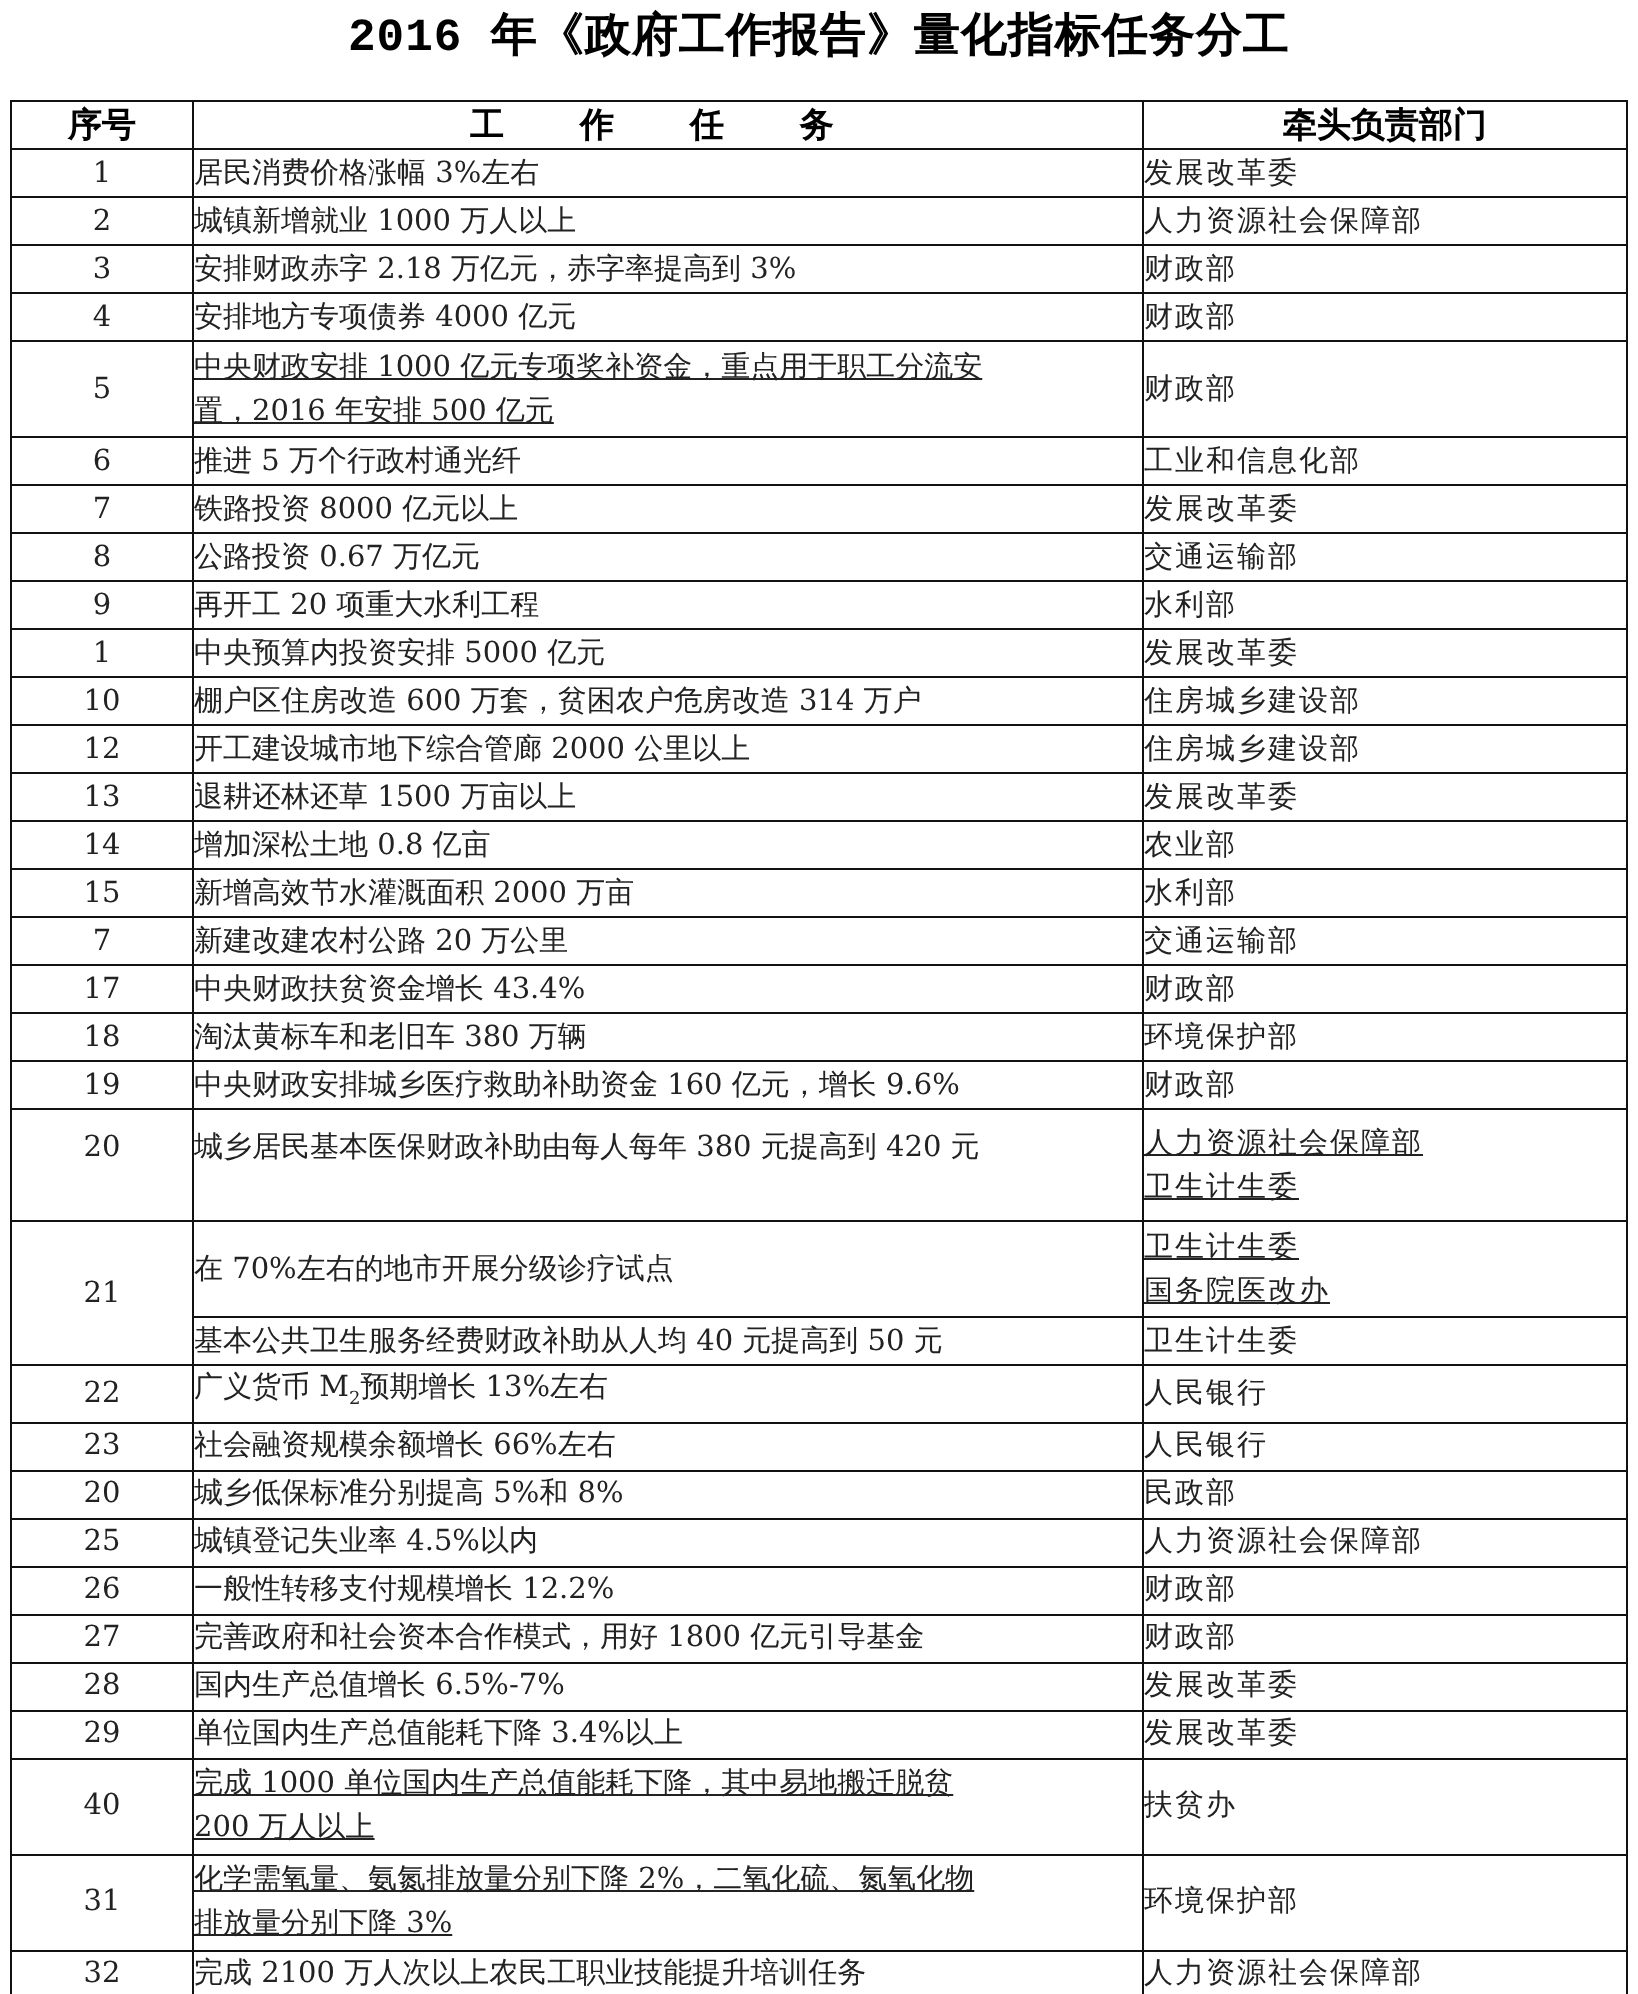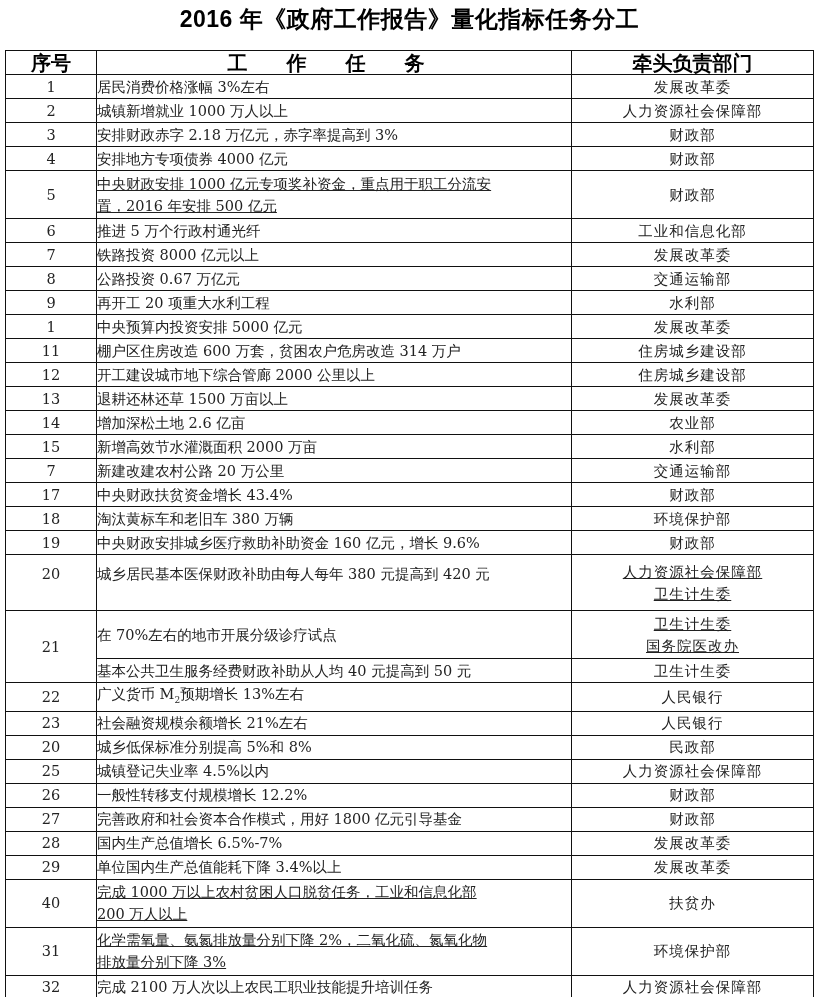--- a/index.html
+++ b/index.html
@@ -1,30 +1,30 @@
 <!DOCTYPE html>
 <html><head>
 <meta charset="utf-8">
 <style>
   html, body { margin: 0; padding: 0; background: #ffffff; }
   body { width: 819px; height: 997px; position: relative; overflow: hidden;
          font-family: "DejaVu Serif", "Liberation Serif", serif; color: #1a1a1a; }
   .title { position: absolute; left: 0; top: 4px; width: 819px; text-align: center;
-           font-family: Liberation Sans, sans-serif; font-weight: bold;
+           font-family: Liberation Mono, monospace; font-weight: bold;
            font-size: 23px; line-height: 30px; color: #000; letter-spacing: 0.5px; }
   table.tasks { position: absolute; left: 5px; top: 50px; width: 808px;
                 border-collapse: collapse; table-layout: fixed; }
   table.tasks th, table.tasks td { border: 1.5px solid #111; padding: 0; font-size: 14.5px;
                 color: #222; line-height: 22px; }
   table.tasks th { height: 23px; font-family: "DejaVu Sans", "Liberation Sans", sans-serif;
-                   font-weight: bold; font-size: 20px; color: #000; text-align: center; }
+                   font-weight: bold; font-size: 17px; color: #000; text-align: center; }
   th.task-head { letter-spacing: 16px; }
   td.num { text-align: center; }
   td.task { text-align: left; padding-left: 8px; padding-right: 4px; margin-top: 10px; }
-  td.dept { text-align: center; letter-spacing: 1px; }
+  td.dept { text-align: left; letter-spacing: 1px; }
   tr.r1 td { height: 23px; }
   tr.r2 td { height: 47px; }
   td.top { vertical-align: top; padding-top: 2px; }
   .line { display: block; text-decoration: underline; }
 </style>
 </head>
 <body>
 
 <div class="title">2016 年《政府工作报告》量化指标任务分工</div>
 
@@ -100,40 +100,40 @@
       <td class="dept">水利部</td>
     </tr>
 
     <tr class="r1">
       <td class="num">1</td>
       <td class="task">中央预算内投资安排 5000 亿元</td>
       <td class="dept">发展改革委</td>
     </tr>
 
     <tr class="r1">
-      <td class="num">11</td>
+      <td class="num">10</td>
       <td class="task">棚户区住房改造 600 万套，贫困农户危房改造 314 万户</td>
       <td class="dept">住房城乡建设部</td>
     </tr>
 
     <tr class="r1">
       <td class="num">12</td>
       <td class="task">开工建设城市地下综合管廊 2000 公里以上</td>
       <td class="dept">住房城乡建设部</td>
     </tr>
 
     <tr class="r1">
       <td class="num">13</td>
       <td class="task">退耕还林还草 1500 万亩以上</td>
       <td class="dept">发展改革委</td>
     </tr>
 
     <tr class="r1">
       <td class="num">14</td>
-      <td class="task">增加深松土地 2.6 亿亩</td>
+      <td class="task">增加深松土地 0.8 亿亩</td>
       <td class="dept">农业部</td>
     </tr>
 
     <tr class="r1">
       <td class="num">15</td>
       <td class="task">新增高效节水灌溉面积 2000 万亩</td>
       <td class="dept">水利部</td>
     </tr>
 
     <tr class="r1">
@@ -184,21 +184,21 @@
     </tr>
 
     <tr class="r1">
       <td class="num">22</td>
       <td class="task"><span>广义货币 M</span><sub style="font-size:9px">2</sub><span>预期增长 13%左右</span></td>
       <td class="dept">人民银行</td>
     </tr>
 
     <tr class="r1">
       <td class="num">23</td>
-      <td class="task">社会融资规模余额增长 21%左右</td>
+      <td class="task">社会融资规模余额增长 66%左右</td>
       <td class="dept">人民银行</td>
     </tr>
 
     <tr class="r1">
       <td class="num">20</td>
       <td class="task">城乡低保标准分别提高 5%和 8%</td>
       <td class="dept">民政部</td>
     </tr>
 
     <tr class="r1">
@@ -227,21 +227,21 @@
 
     <tr class="r1">
       <td class="num">29</td>
       <td class="task">单位国内生产总值能耗下降 3.4%以上</td>
       <td class="dept">发展改革委</td>
     </tr>
 
     <tr class="r2">
       <td class="num">40</td>
       <td class="task">
-        <span class="line">完成 1000 万以上农村贫困人口脱贫任务，工业和信息化部</span>
+        <span class="line">完成 1000 单位国内生产总值能耗下降，其中易地搬迁脱贫</span>
         <span class="line">200 万人以上</span>
       </td>
       <td class="dept">扶贫办</td>
     </tr>
 
     <tr class="r2">
       <td class="num">31</td>
       <td class="task">
         <span class="line">化学需氧量、氨氮排放量分别下降 2%，二氧化硫、氮氧化物</span>
         <span class="line">排放量分别下降 3%</span>

